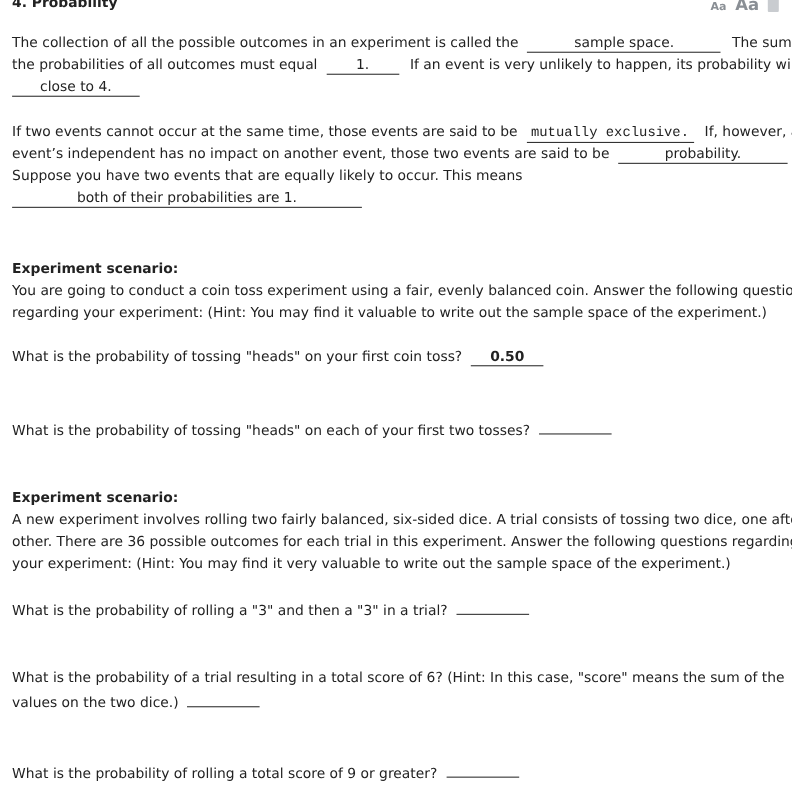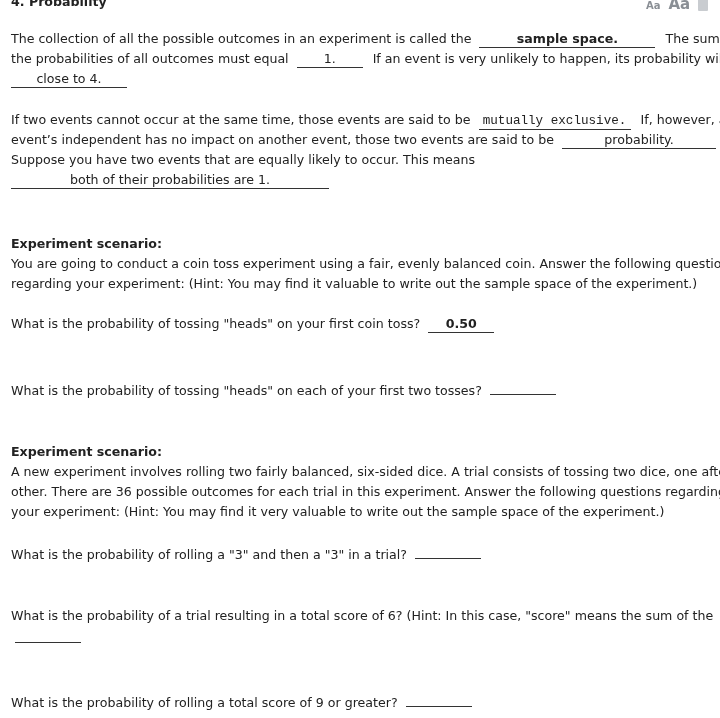--- a/index.html
+++ b/index.html
@@ -30,21 +30,21 @@
 <div class="title">4.  Probability</div>
 <div class="font-controls">
   <span class="aa-small">Aa</span>
   <span class="aa-large">Aa</span>
   <span class="print-icon"></span>
 </div>
 
 <div class="para" style="top:29px;">
   <span class="line">
     <span>The collection of all the possible outcomes in an experiment is called the</span>
-    <span class="blank" style="width:176px;margin-left:4px;font-weight:bold;">sample space.</span>
+    <span class="blank" style="width:176px;margin-left:4px;">sample space.</span>
     <span style="margin-left:6px;">The sum of</span>
   </span>
   <span class="line">
     <span>the probabilities of all outcomes must equal</span>
     <span class="blank" style="width:66px;margin-left:4px;">1.</span>
     <span style="margin-left:6px;">If an event is very unlikely to happen, its probability will be</span>
   </span>
   <span class="line">
     <span class="blank" style="width:116px;">close to 4.</span>
   </span>
@@ -94,20 +94,21 @@
 </div>
 <div class="para" style="top:542px;">
   <span class="line">
     <span>What is the probability of rolling a "3" and then a "3" in a trial?</span>
     <span class="blank" style="width:66px;margin-left:4px;"></span>
   </span>
 </div>
 <div class="para" style="top:606px;">
   <span class="line">What is the probability of a trial resulting in a total score of 6? (Hint: In this case, "score" means the sum of the</span>
   <span class="line">
+    <span>values on the two dice.)</span>
     <span class="blank" style="width:66px;margin-left:4px;"></span>
   </span>
 </div>
 <div class="para" style="top:690px;">
   <span class="line">
     <span>What is the probability of rolling a total score of 9 or greater?</span>
     <span class="blank" style="width:66px;margin-left:4px;"></span>
   </span>
 </div>
 

